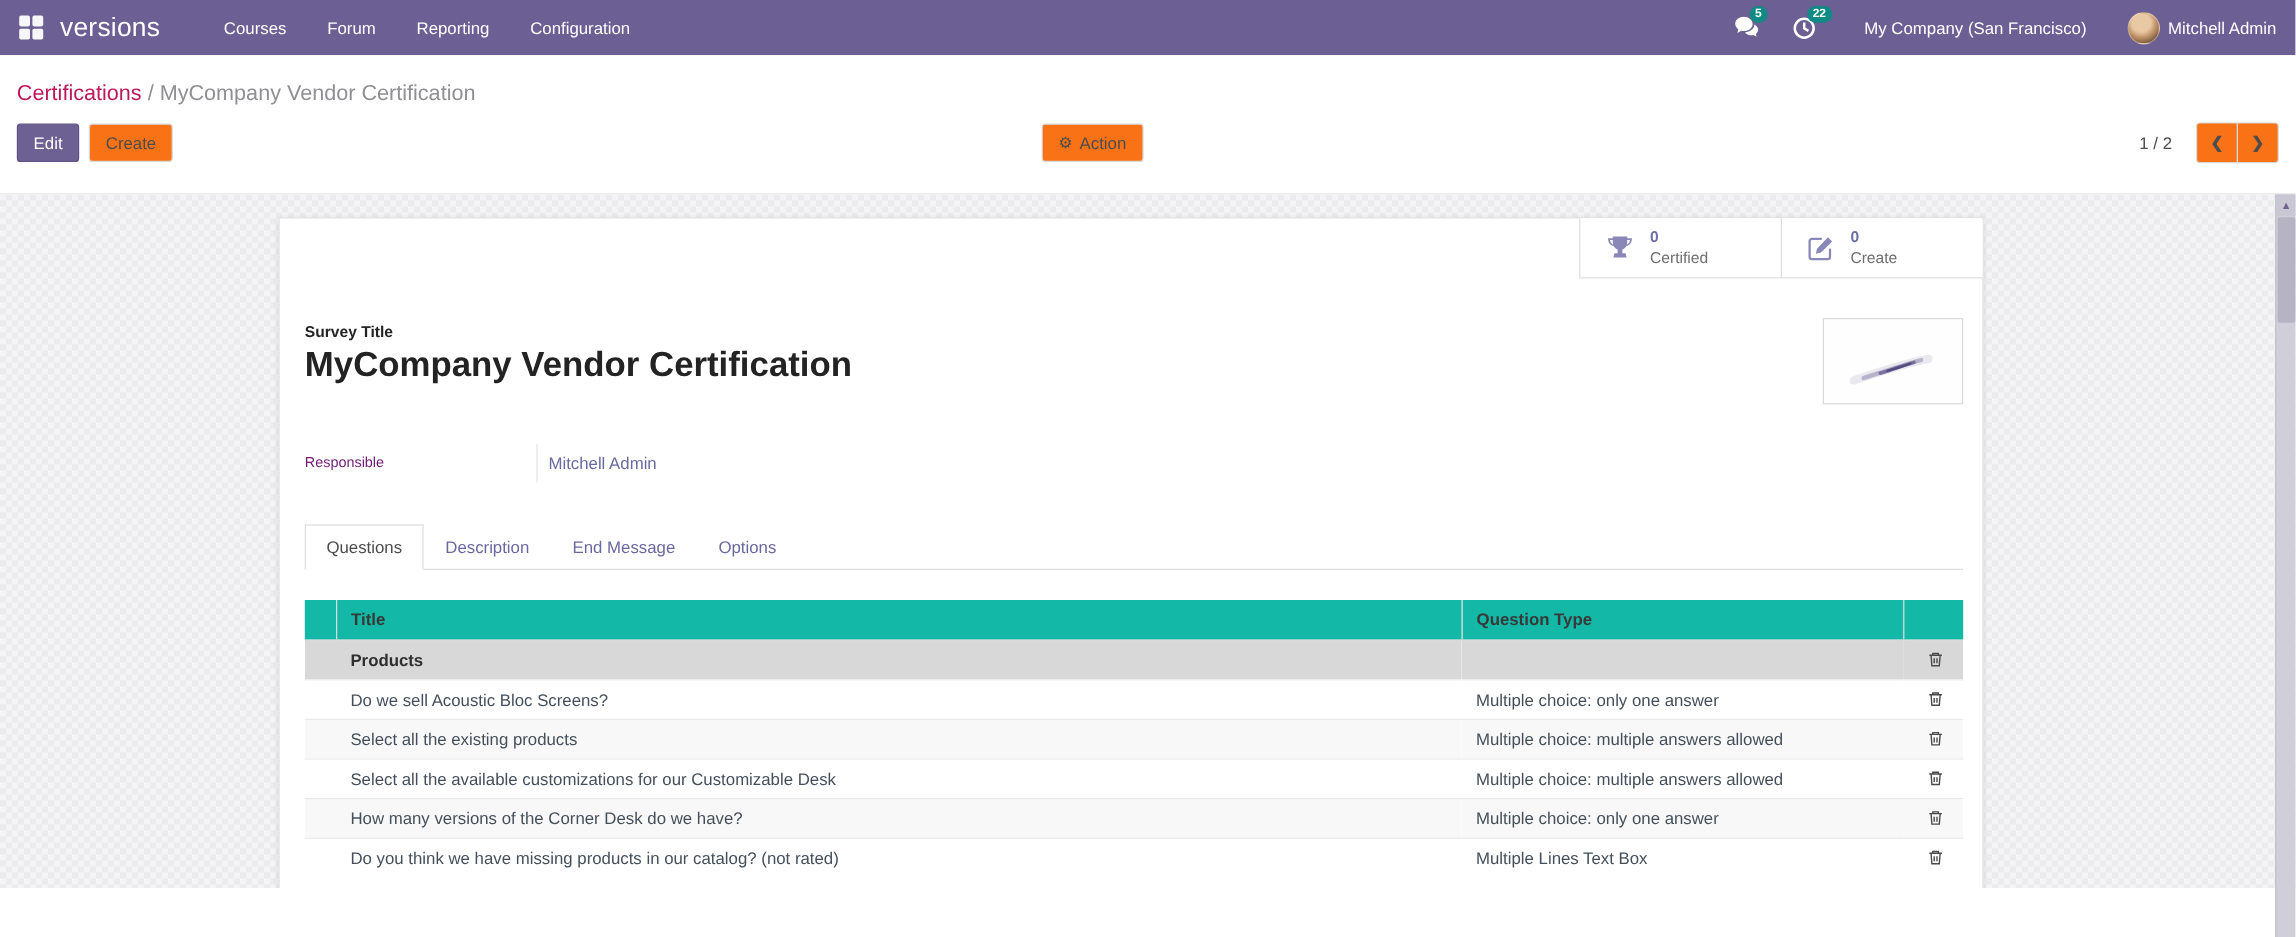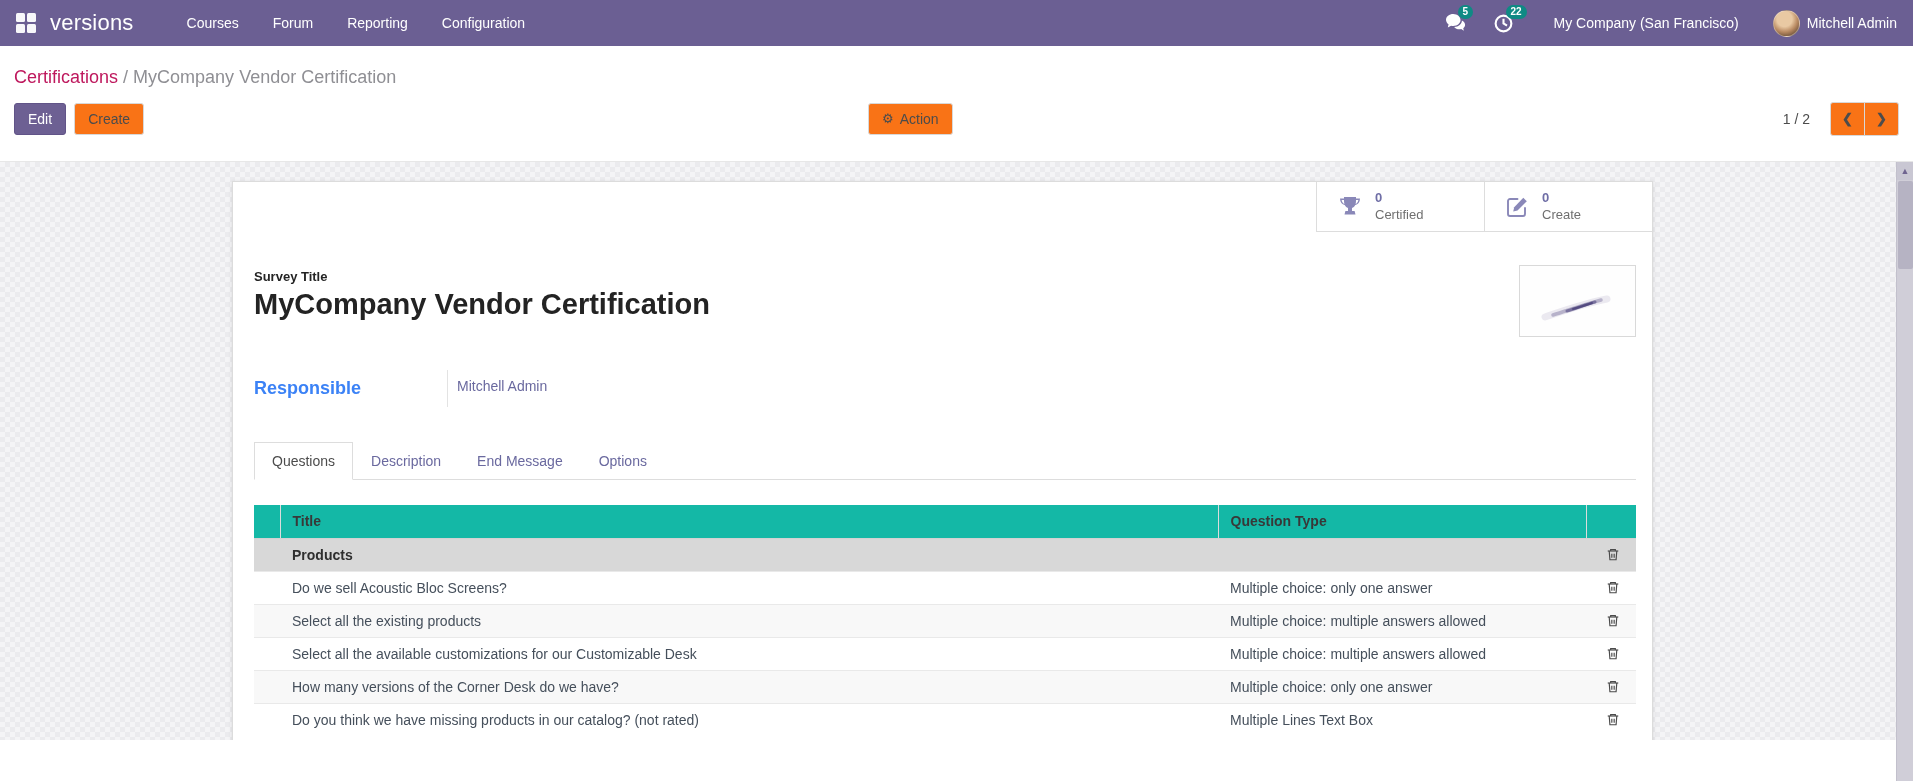--- a/index.html
+++ b/index.html
@@ -90,21 +90,21 @@
   .stat-label { color:#6f6f6f; }
 
   .sheet-inner { padding:87px 16px 30px 21px; position:relative; }
   .title-label { font-size:13px; font-weight:bold; color:#242424; }
   .survey-title { font-size:29px; font-weight:bold; color:#232323; margin:4px 0 0 0; font-family:"Liberation Sans",sans-serif;}
   .thumbnail {
     position:absolute; top:83px; right:16px; width:117px; height:72px;
     border:1px solid #d9d9d9; background:#fefefe; display:flex; align-items:center; justify-content:center;
   }
   .responsible-row { margin-top:49px; display:flex; width:560px; }
-  .field-label { width:193px; font-weight:bold; font-size:18px; color:#3b82f6; padding:8px 0; }
+  .field-label { width:193px; font-weight:normal; font-size:12px; color:#701a75; padding:8px 0; }
   .field-value { border-left:1px solid #e3e3e3; padding:8px 0 8px 9px; color:#6a699f; font-size:14px; flex:1; cursor:pointer;}
 
   
   .tabs { margin-top:35px; display:flex; border-bottom:1px solid #ddd; }
   .tab { padding:10px 17px; font-size:14px; color:#6a699f; cursor:pointer; border:1px solid transparent; margin-bottom:-1px; }
   .tab.active { background:#fff; border-color:#ddd #ddd #fff #ddd; color:#4c4c4c; }
 
   
   .qtable { margin-top:25px; width:100%; border-collapse:collapse; font-size:14px; color:#454f5b; table-layout:fixed;}
   .qtable thead th {

